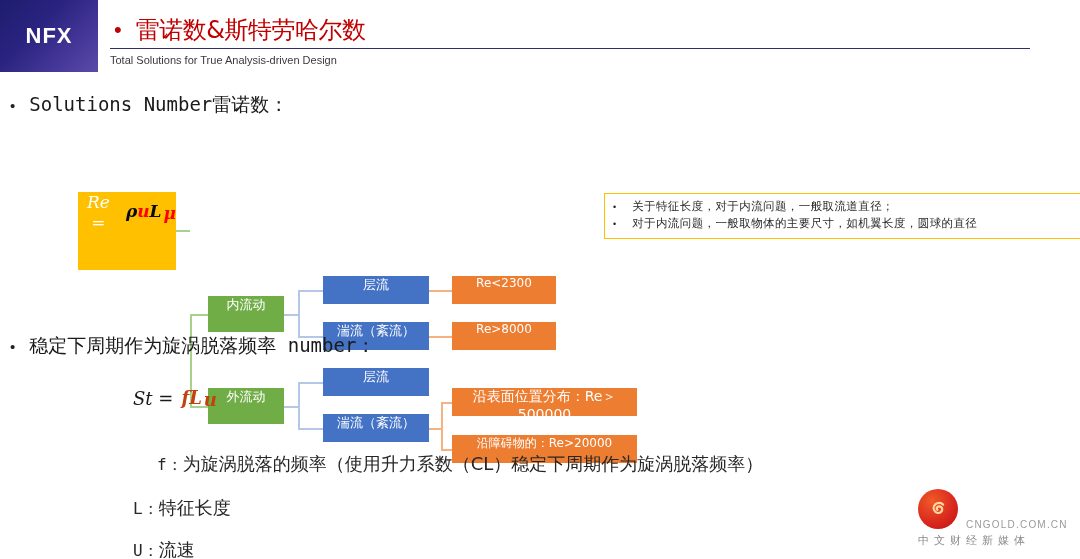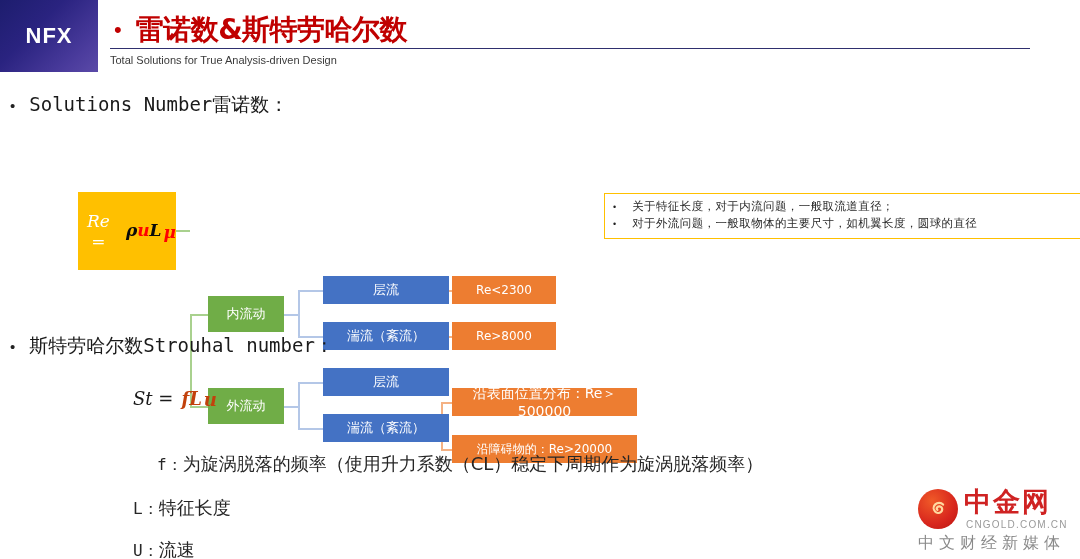--- a/index.html
+++ b/index.html
@@ -19,21 +19,21 @@
   #nfx-logo-text{
     color:#ffffff;font-size:22px;font-weight:bold;letter-spacing:1px;
     font-family:"Liberation Sans",sans-serif;
   }
   #title-wrap{position:absolute;left:110px;top:4px;width:970px;height:68px;}
   #title-row{display:flex;align-items:flex-end;height:42px;}
   #title-bullet{
     color:#c00000;font-size:22px;line-height:22px;margin:0 14px 5px 4px;
   }
   #slide-title{
-    color:#c00000;font-size:28px;font-weight:bold;line-height:32px;
+    color:#c00000;font-size:24px;font-weight:normal;line-height:32px;
     font-family:"DejaVu Sans",sans-serif;letter-spacing:-0.5px;text-align:center;
   }
   #title-rule{
     position:absolute;left:0;top:44px;width:920px;height:1px;background:#2f2f6e;
   }
   #subtitle{
     position:absolute;left:0;top:50px;font-size:11px;color:#3a3a3a;
     font-family:"Liberation Sans",sans-serif;
     text-align:right;
   }
@@ -44,21 +44,21 @@
     font-size:19px;color:#1a1a1a;white-space:nowrap;
     font-family:"DejaVu Sans Mono","Liberation Mono",monospace;
   }
   #bullet-reynolds{left:10px;top:92px;}
   #bullet-strouhal{left:10px;top:333px;}
   #bullet-strouhal .bl-text{font-size:19px;}
 
   
   #diagram{position:absolute;left:0;top:130px;width:680px;height:215px;}
   .node{
-    position:absolute;display:flex;align-items:center;justify-content:center;
+    position:absolute;display:flex;align-items:flex-start;justify-content:center;
     color:#ffffff;box-sizing:border-box;text-align:center;
   }
   .node-formula{
     background:#ffc000;left:78px;top:62px;width:98px;height:78px;
     color:#ffffff;
   }
   .formula-re{
     display:flex;align-items:center;font-size:17px;color:#ffffff;
     font-family:"DejaVu Serif","Liberation Serif",serif;font-style:italic;
   }
@@ -71,21 +71,21 @@
   .blk{color:#0a0a0a;}
 
   .node-green{
     background:#70ad47;width:76px;height:36px;font-size:13px;
     font-family:"DejaVu Sans","Liberation Sans",sans-serif;
   }
   #g-inner{left:208px;top:166px;}
   #g-outer{left:208px;top:258px;}
 
   .node-blue{
-    background:#4472c4;width:126px;height:28px;font-size:13px;
+    background:#4472c4;width:106px;height:28px;font-size:13px;
     font-family:"DejaVu Sans","Liberation Sans",sans-serif;
   }
   #b-lam1{left:323px;top:146px;}
   #b-tur1{left:323px;top:192px;}
   #b-lam2{left:323px;top:238px;}
   #b-tur2{left:323px;top:284px;}
 
   .node-orange{
     background:#ed7d31;font-size:12px;
     font-family:"DejaVu Sans","Liberation Sans",sans-serif;
@@ -110,21 +110,21 @@
   }
   .note-line{display:flex;align-items:baseline;margin-bottom:2px;}
   .note-dot{font-size:9px;color:#222;margin-right:16px;line-height:1;}
   .note-text{
     font-size:11.5px;color:#2a2a2a;white-space:nowrap;
     font-family:"DejaVu Serif","Liberation Serif",serif;letter-spacing:0.4px;
   }
 
   
   #st-formula{
-    position:absolute;left:133px;top:388px;display:flex;align-items:flex-end;
+    position:absolute;left:133px;top:388px;display:flex;align-items:center;
     font-size:18px;font-family:"DejaVu Serif","Liberation Serif",serif;
     font-style:italic;color:#1a1a1a;
   }
   #st-formula .lhs{margin-right:6px;}
   #st-formula .frac .num,#st-formula .frac .den{color:#c2410c;font-size:18px;}
   #st-formula .frac .bar{background:#1a1a1a;height:2px;}
 
   .def-line{
     position:absolute;left:133px;font-size:18px;color:#262626;white-space:nowrap;
     font-family:"DejaVu Sans","Liberation Sans",sans-serif;
@@ -146,21 +146,21 @@
   #wm-cn{
     position:absolute;left:46px;top:0px;font-size:27px;font-weight:bold;
     color:#cf2222;letter-spacing:2px;line-height:30px;
     font-family:"DejaVu Sans","Liberation Sans",sans-serif;
   }
   #wm-dom{
     position:absolute;left:48px;top:32px;font-size:10px;color:#9a9a9a;
     letter-spacing:1.2px;font-family:"Liberation Sans",sans-serif;
   }
   #wm-tag{
-    position:absolute;left:0px;top:46px;font-size:16px;color:#8a8a8a;
+    position:absolute;left:0px;top:46px;font-size:11px;color:#8a8a8a;
     letter-spacing:5px;font-family:"DejaVu Sans","Liberation Sans",sans-serif;
   }
 </style>
 </head>
 <body>
 
 <div id="header-band">
   <div id="nfx-logo">
     <span id="nfx-logo-text">NFX</span>
   </div>
@@ -248,27 +248,27 @@
   </div>
 </div>
 
 <div id="note-box">
   <div class="note-line">
     <span class="note-dot">•</span>
     <span class="note-text">关于特征长度，对于内流问题，一般取流道直径；</span>
   </div>
   <div class="note-line">
     <span class="note-dot">•</span>
-    <span class="note-text">对于外流问题，一般取物体的主要尺寸，如机翼长度，圆球的直径</span>
+    <span class="note-text">对于内流问题，一般取物体的主要尺寸，如机翼长度，圆球的直径</span>
   </div>
 </div>
 
 <div class="body-bullet" id="bullet-strouhal">
   <span class="bl-dot">•</span>
-  <span class="bl-text">斯特劳哈尔数Strouhal number：</span>
+  <span class="bl-text">稳定下周期作为旋涡脱落频率 number：</span>
 </div>
 
 <div id="st-formula">
   <span class="lhs">St =</span>
   <span class="frac">
     <span class="num"><span>f</span><span>L</span></span>
     <span class="bar"></span>
     <span class="den">u</span>
   </span>
 </div>
@@ -281,16 +281,15 @@
 </div>
 <div class="def-line" id="def-u">
   <span class="key">U：</span><span>流速</span>
 </div>
 
 <div id="watermark">
   <div id="wm-circle"></div>
   <svg id="wm-swirl" viewBox="0 0 24 24">
     <path d="M17.5 7.2c-2.2-2.4-6.2-2.4-8.5-.2-2.2 2.1-2.3 5.6-.2 7.8 1.7 1.8 4.6 2 6.5.4 1.5-1.3 1.7-3.6.4-5.1-1-1.2-2.9-1.4-4.1-.4-1 .8-1.1 2.3-.3 3.3" fill="none" stroke="#ffd9a0" stroke-width="2.4" stroke-linecap="round"></path>
   </svg>
-  <div id="wm-cn">中金网</div>
   <div id="wm-dom">CNGOLD.COM.CN</div>
   <div id="wm-tag">中文财经新媒体</div>
 </div>
 
 </body></html>

